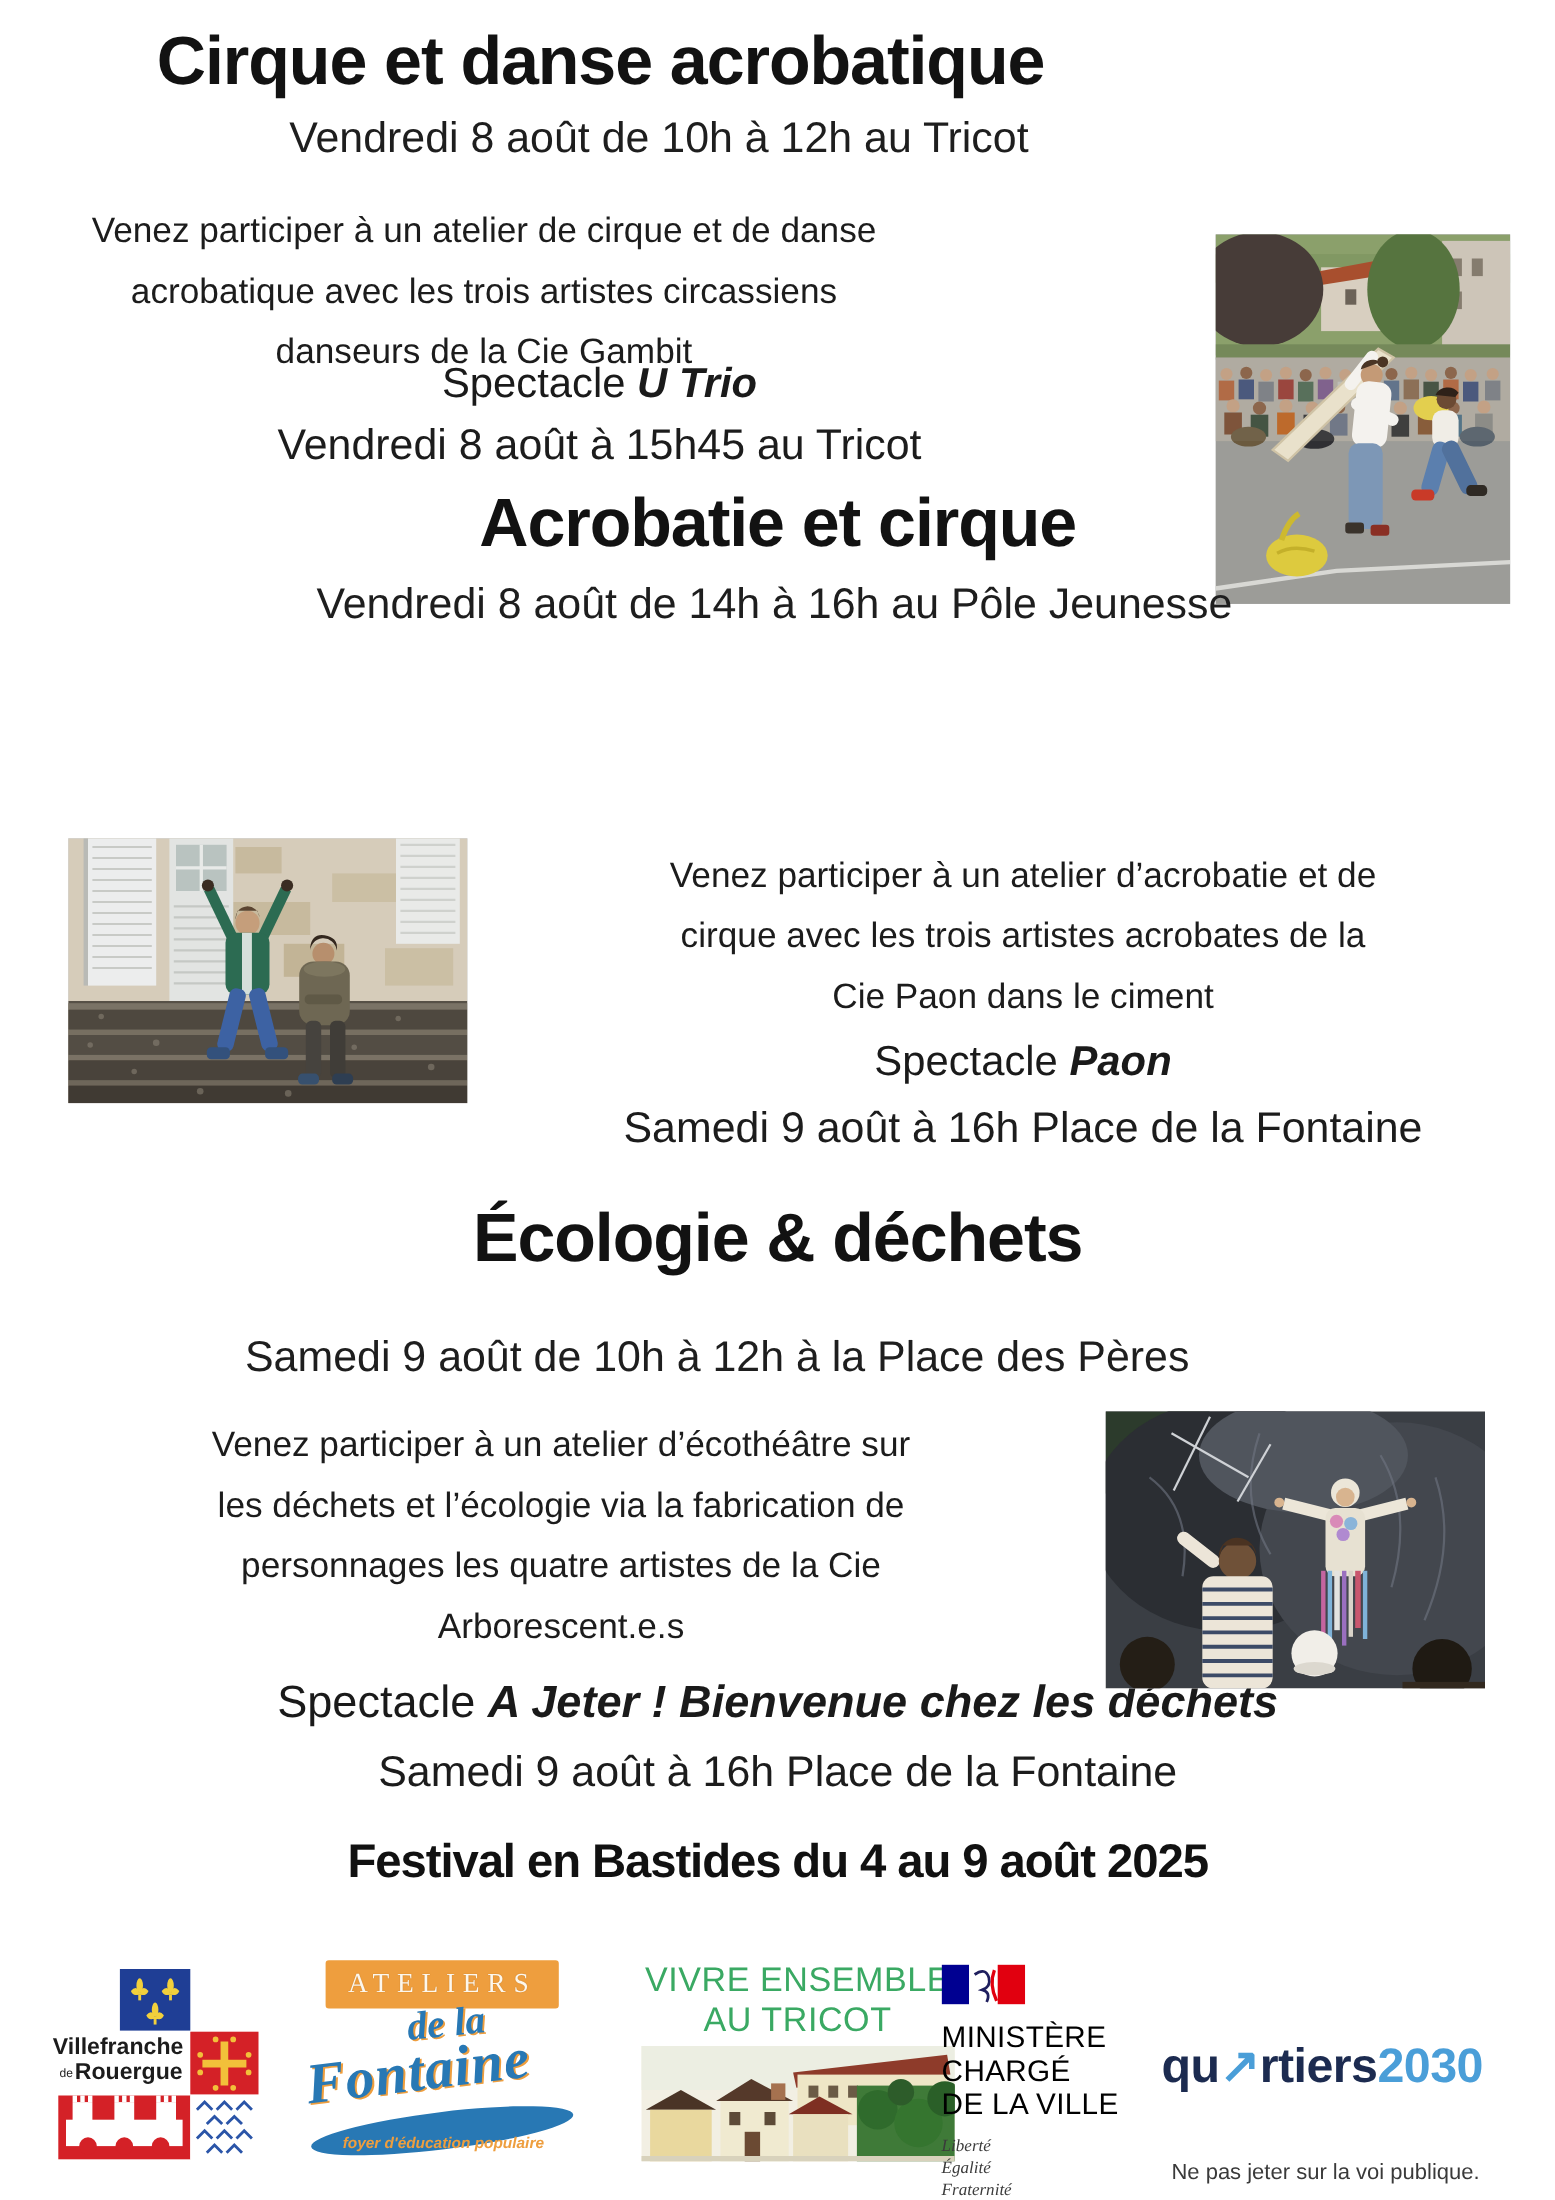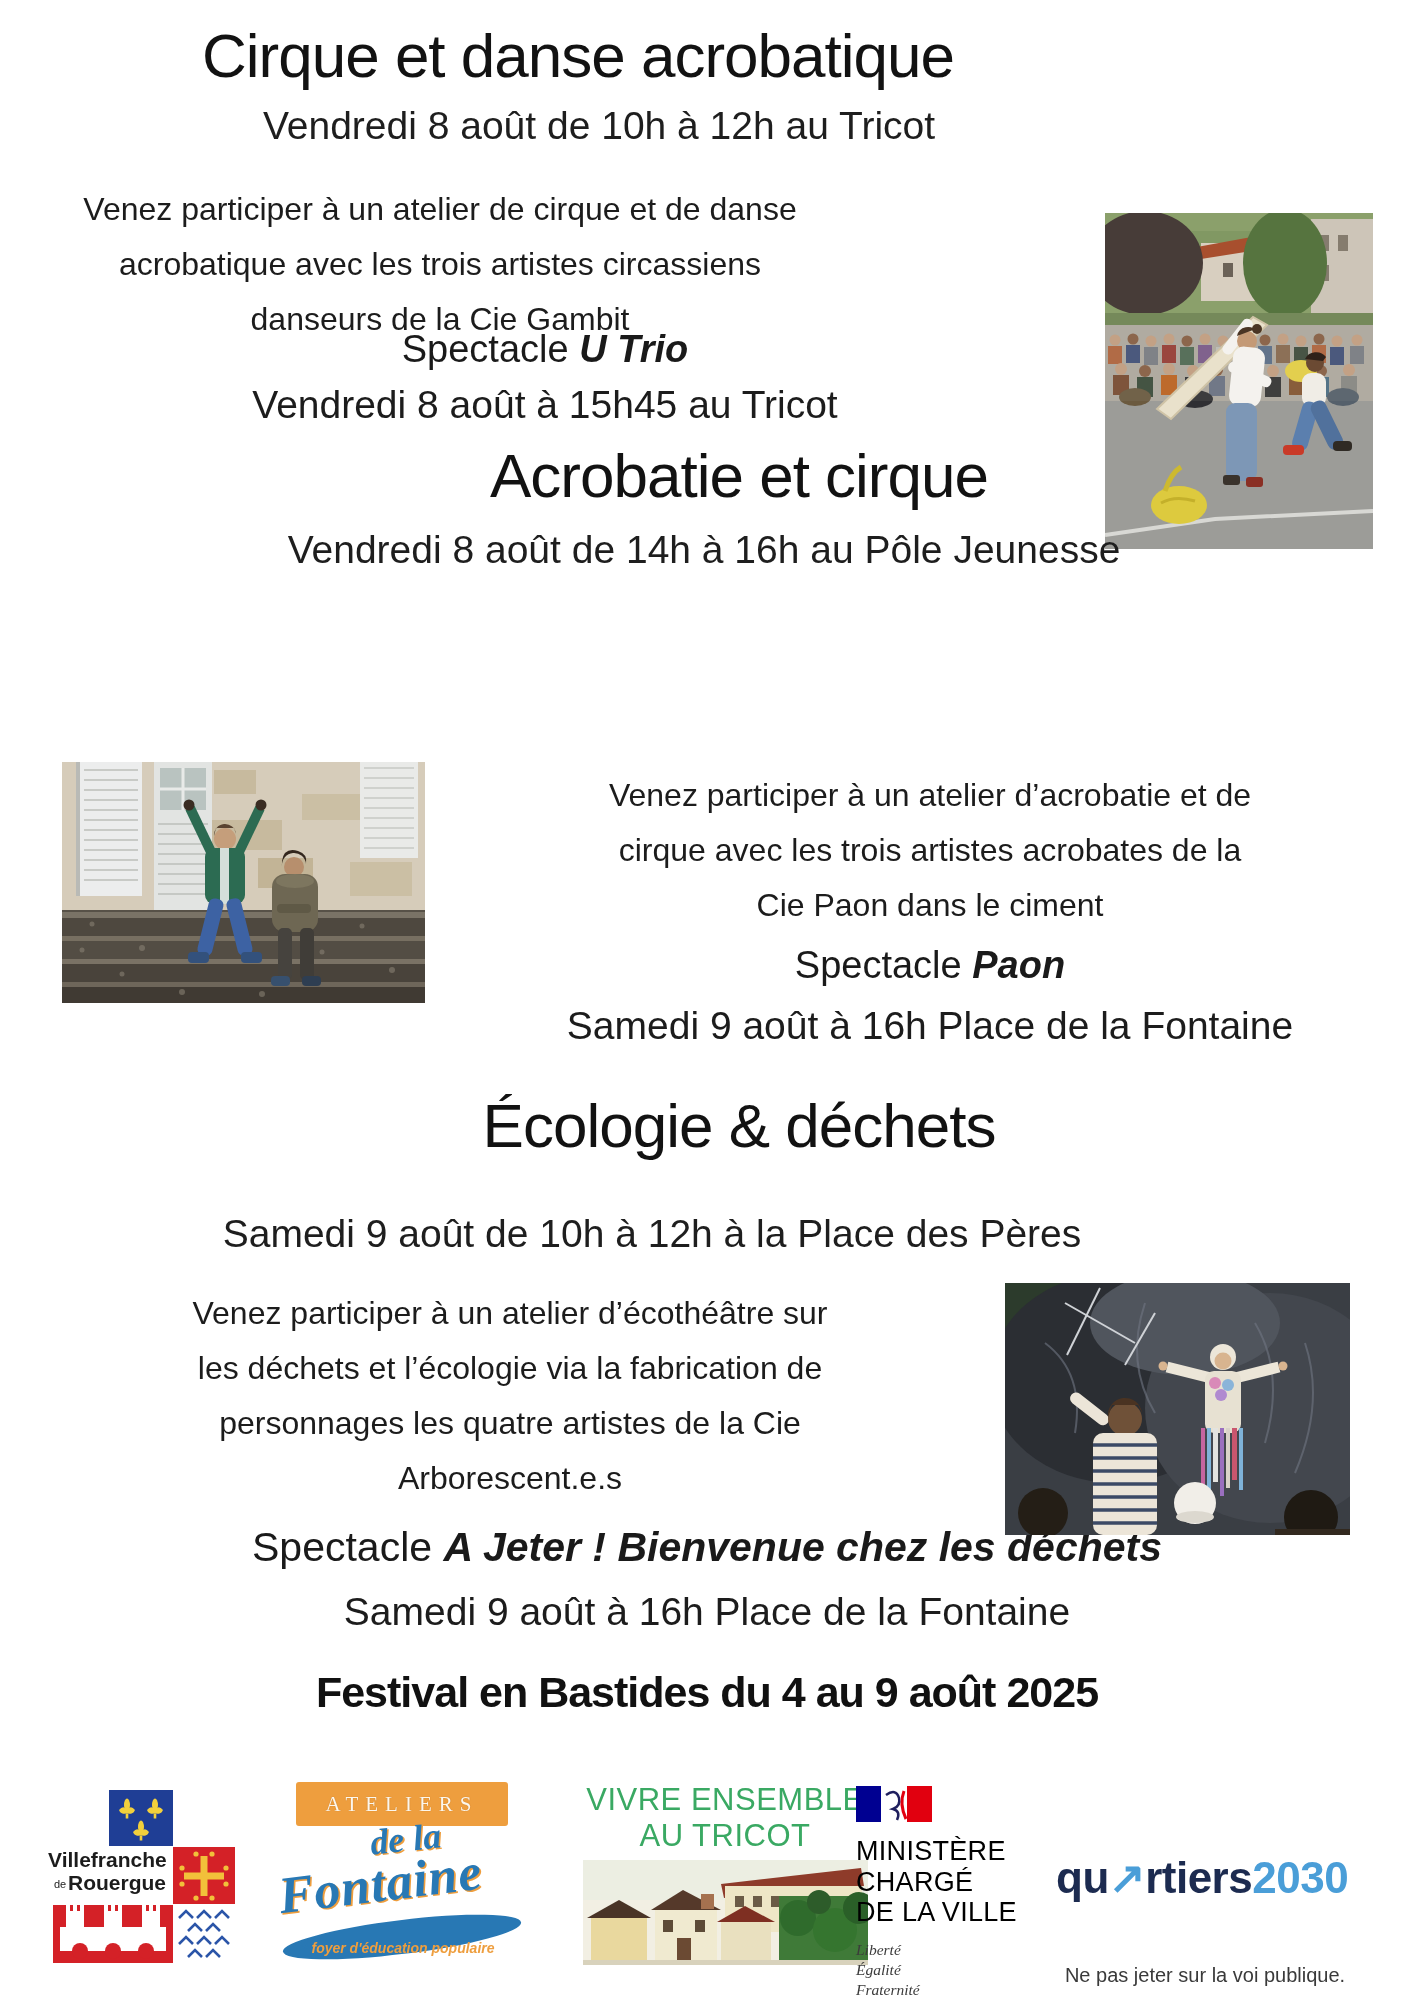--- a/index.html
+++ b/index.html
@@ -1,35 +1,35 @@
 <!DOCTYPE html>
 <html><head>
 <meta charset="utf-8">
 <style>
   html,body{margin:0;padding:0;background:#e8e8e8;}
   #page{position:relative;width:1414px;height:2000px;background:#ffffff;
         font-family:"Liberation Sans",sans-serif;color:#1b1b1b;overflow:hidden;margin:0 auto;}
   .abs{position:absolute;}
   .ctr{text-align:center;}
   .nw{white-space:nowrap;}
-  .sec-title{font-weight:normal;font-size:62px;letter-spacing:-1px;color:#121212;padding-left:32px;}
+  .sec-title{font-weight:bold;font-size:62px;letter-spacing:-1px;color:#121212;}
   .sec-sub{font-size:39px;color:#1e1e1e;margin-left:34px;}
   .body-text{font-size:32px;line-height:55px;color:#1c1c1c;}
   .spectacle{font-size:38px;color:#1a1a1a;}
   .spectacle .show{font-weight:bold;font-style:italic;}
   .spectacle-big{font-size:41px;}
   .sched{font-size:39px;color:#1c1c1c;}
   .festival{font-weight:bold;font-size:43px;letter-spacing:-1px;color:#111;}
   .photo{position:absolute;overflow:hidden;background:#ccc;}
   .photo svg{display:block;}
   
   .green-line{color:#3aa963;font-size:31px;font-weight:400;letter-spacing:0.5px;}
   .atl-banner{position:absolute;left:0;top:0;width:208px;height:40px;background:#ee9e3e;
               border:2px solid #ee9e3e;border-radius:3px;display:flex;align-items:center;justify-content:center;}
-  .atl-banner span{font-family:"Liberation Serif",serif;color:#fdf7ec;font-size:21px;letter-spacing:7px;
+  .atl-banner span{font-family:"Liberation Serif",serif;color:#fdf7ec;font-size:25px;letter-spacing:7px;
                    text-shadow:0 0 1px #b76f1e;}
   .script{font-family:"Liberation Serif",serif;font-style:italic;font-weight:bold;color:#2878b4;
           text-shadow:1.5px 1.5px 0 #ee9e3e;}
   .swoosh{position:absolute;background:#2878b4;border-radius:50%;}
   .atl-tag{font-size:14px;font-weight:bold;font-style:italic;color:#ee9e3e;white-space:nowrap;}
   .min-name{font-weight:normal;font-size:27px;line-height:1.13;color:#000000;letter-spacing:0.3px;}
   .min-motto{font-family:"Liberation Serif",serif;font-style:italic;font-size:15.5px;line-height:1.3;color:#3b3b3b;}
   .q2030{font-weight:bold;font-size:44px;letter-spacing:-0.5px;white-space:nowrap;}
   .note{font-size:20px;color:#3a3a3a;}
 </style>

